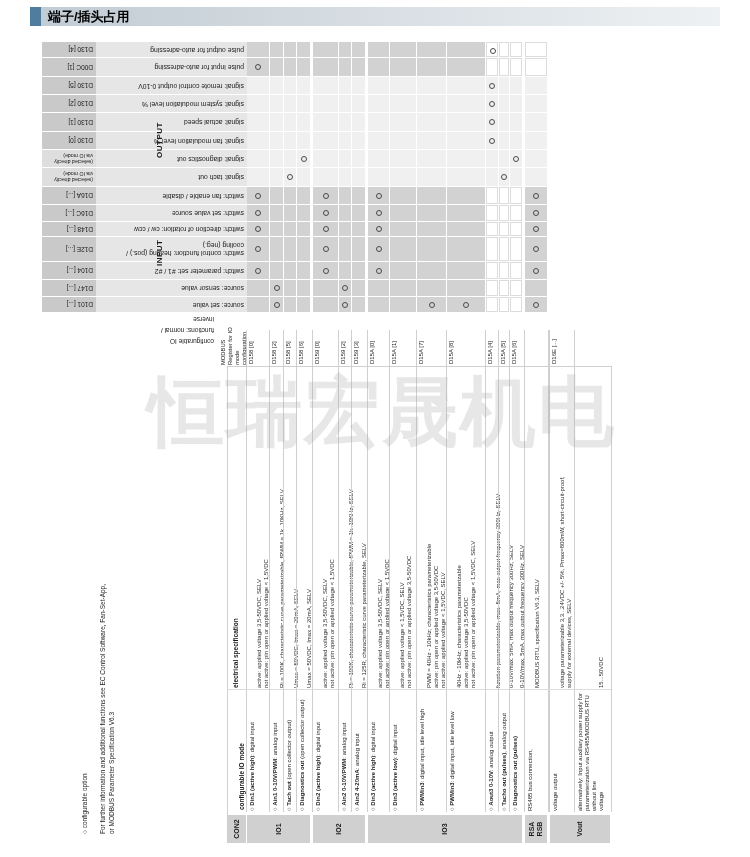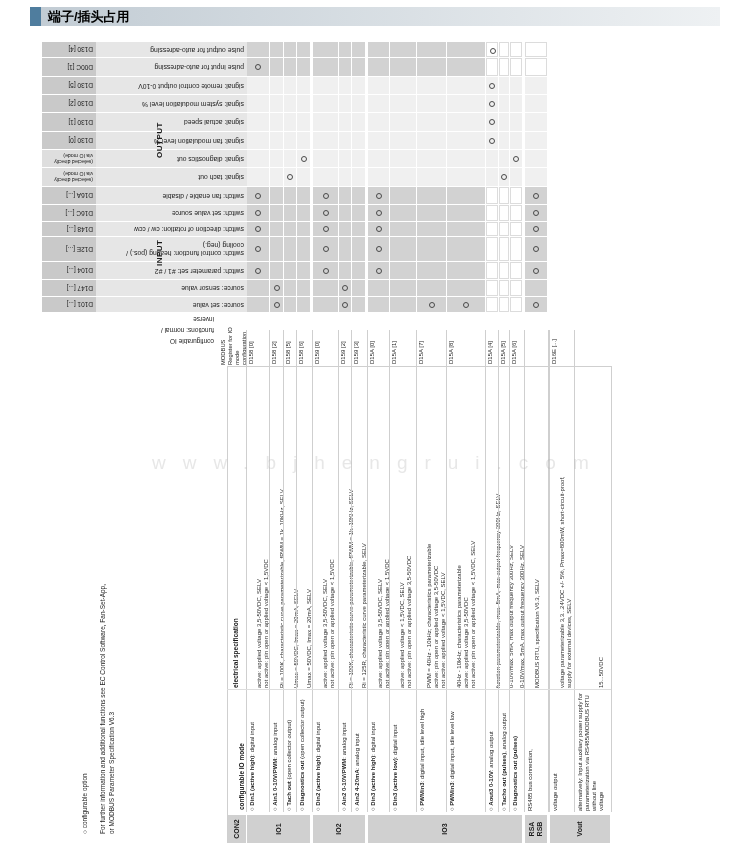--- a/index.html
+++ b/index.html
@@ -684,14 +684,14 @@
       <div class="vline" style="left: 548px; top: 330px; height: 482px;"></div>
       <div class="hline" style="left: 227px; top: 366px; width: 384px;"></div>
       <div class="hline" style="left: 227px; top: 689px; width: 384px; background: rgb(221, 221, 221);"></div>
       <div class="abs rot note" style="left: 80px; top: 834px;">○ configurable  option</div>
       <div class="abs rotwrap note" style="left: 98px; top: 834px;">
         <div style="white-space: nowrap;">For further information and additional functions see EC Control Software, Fan-Set-App,</div>
         <div style="white-space: nowrap;">or MODBUS Parameter Specification V6.3</div>
       </div>
     </div>
 
-  <div id="watermark-url">www.bjhengrui.com</div>
+  <div id="watermark">恒瑞宏晟机电</div>
 </div>
 
 </body></html>

